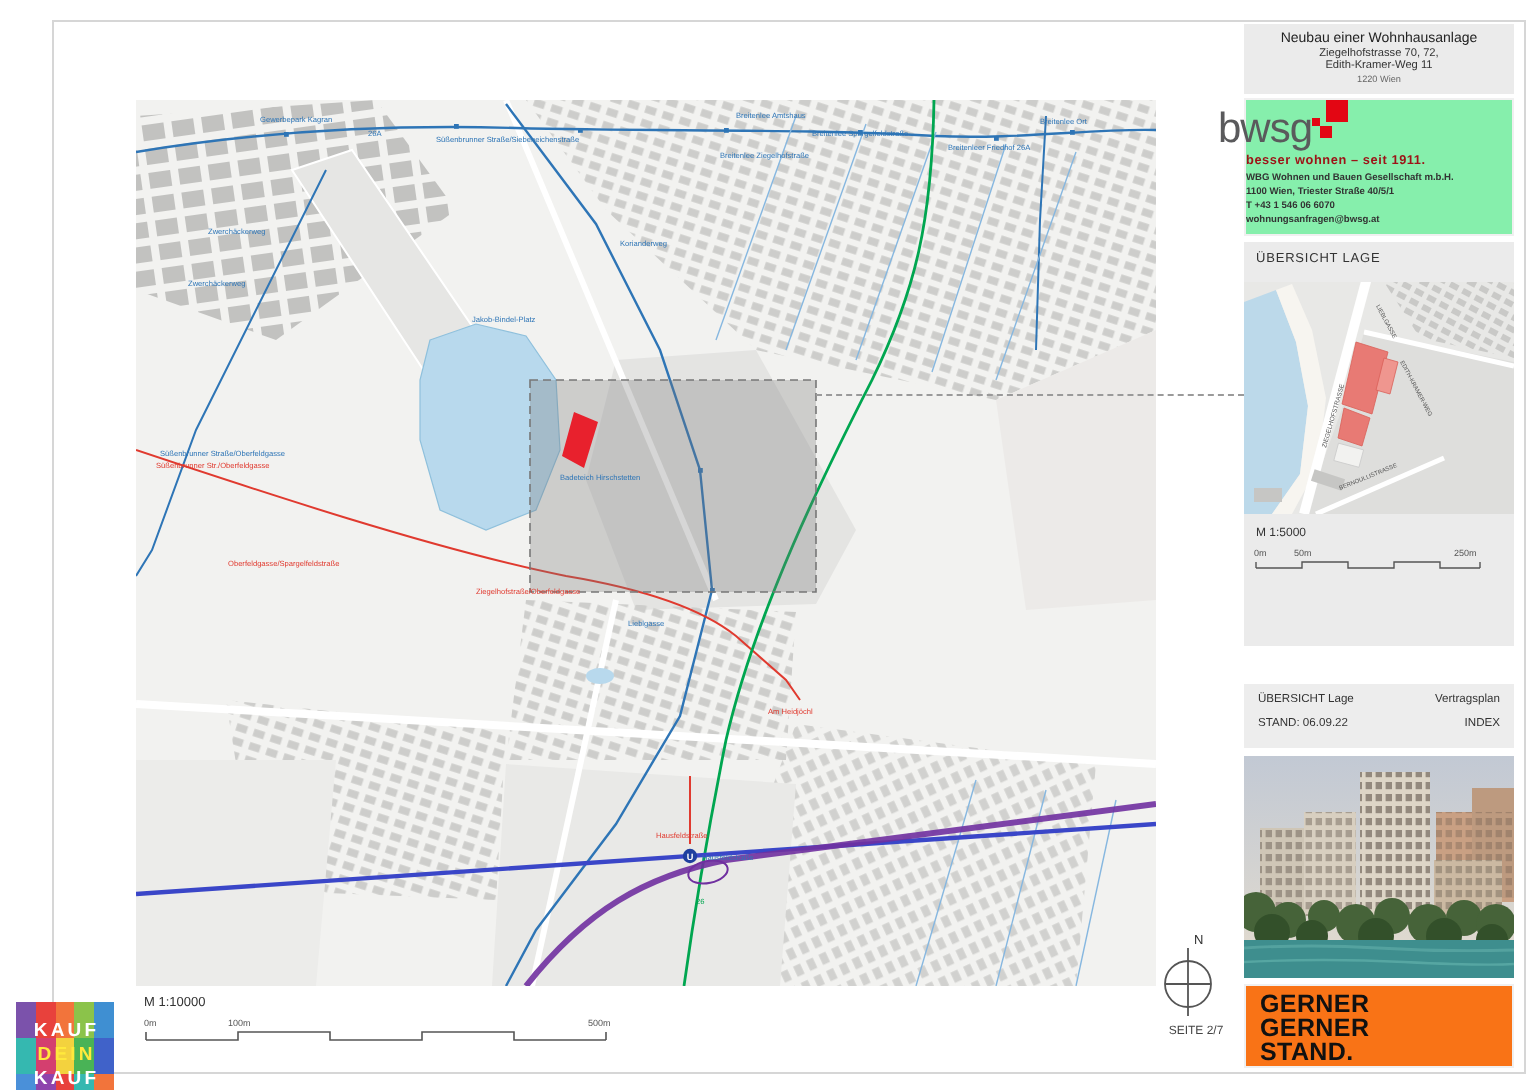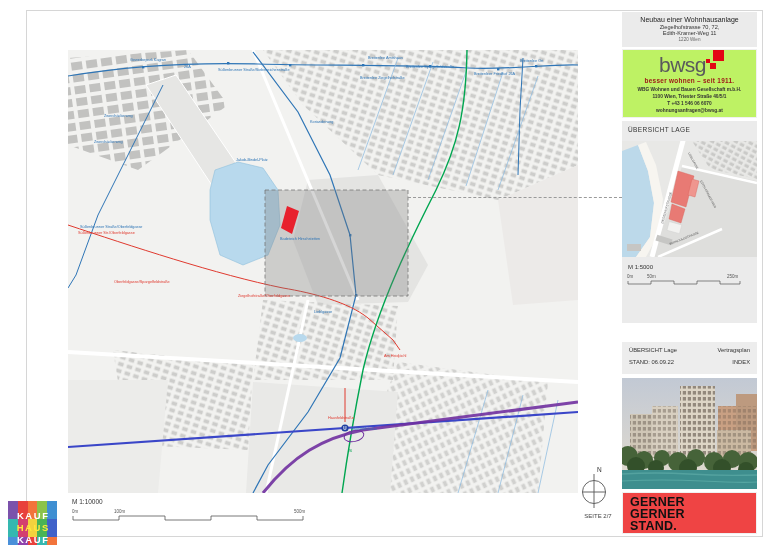--- a/index.html
+++ b/index.html
@@ -24,41 +24,41 @@
          font-size:6px;color:#444;}
 
   
   .rp-box{position:absolute;left:622px;width:135px;box-sizing:border-box;}
   .hdr{top:12px;height:35px;background:#ebebeb;text-align:center;padding-top:4px;}
   .hdr .t1{font-size:7px;color:#222;}
   .hdr .t2{font-size:5.6px;color:#333;margin-top:1px;}
   .hdr .t3{font-size:5.6px;color:#333;}
   .hdr .t4{font-size:4.6px;color:#666;margin-top:1px;}
 
-  .bwsg{top:49px;height:69px;background:#bef264;border:1px solid #f0f0f0;text-align:center;padding-top:5px;}
+  .bwsg{top:49px;height:69px;background:#86efac;border:1px solid #f0f0f0;padding-top:5px;}
   .bwsg-logo{position:relative;display:inline-block;margin-left:-14px;}
   .bwsg-word{font-size:21px;color:#5a5a5c;letter-spacing:-0.5px;line-height:20px;}
   .sqs{position:absolute;right:-18px;top:-3px;width:18px;height:18px;}
   .sq{position:absolute;}
   .bwsg-tag{font-size:6.4px;font-weight:bold;color:#9d1317;letter-spacing:.3px;margin-top:1px;}
   .bwsg-info{font-size:4.8px;font-weight:bold;color:#333;line-height:1.45;margin-top:3px;}
 
   .ovw{top:121px;height:202px;background:#ebebeb;}
   .ovw-title{font-size:6.5px;color:#333;letter-spacing:.4px;padding:5px 6px 3px 6px;}
   .detail-map{position:absolute;left:0;top:20px;width:135px;height:116px;}
   .ovw-scale-label{position:absolute;left:6px;top:143px;font-size:6px;color:#333;}
   .ovw-scale-bar{position:absolute;left:5px;top:152px;width:118px;height:16px;}
 
   .itable{top:342px;height:32px;background:#ededed;padding:5px 7px;font-size:5.8px;color:#333;}
   .itr{display:flex;justify-content:space-between;margin-bottom:6px;}
 
   .render{top:378px;height:111px;background:#cfd4d8;}
   .render svg{display:block;width:135px;height:111px;}
 
-  .gerner{top:492px;height:42px;background:#ef4444;border:1px solid #f0f0f0;
+  .gerner{top:492px;height:42px;background:#f97316;border:1px solid #f0f0f0;
           padding:4px 0 0 7px;font-weight:800;font-size:12.5px;line-height:.95;
           color:#111;letter-spacing:.2px;}
 
   
   .kdh{position:absolute;left:8px;top:501px;width:49px;height:54px;}
   .kdh-grid{position:absolute;inset:0;display:grid;
             grid-template-columns:repeat(5,1fr);grid-template-rows:repeat(3,1fr);}
   .kdh-text{position:absolute;inset:0;display:flex;flex-direction:column;
             justify-content:center;align-items:center;font-weight:bold;font-size:9.5px;
             line-height:1.25;letter-spacing:1.6px;color:#fff;text-indent:1.6px;}
@@ -334,16 +334,16 @@
       <span class="c8"></span>
       <span class="c9"></span>
     <span class="c10"></span>
       <span class="c11"></span>
       <span class="c12"></span>
       <span class="c13"></span>
       <span class="c14"></span>
   </div>
   <div class="kdh-text">
     <span>KAUF</span>
-    <span class="yl">HAUS</span>
+    <span class="yl">DEIN</span>
     <span>KAUF</span>
   </div>
 </div>
 
 </body></html>

